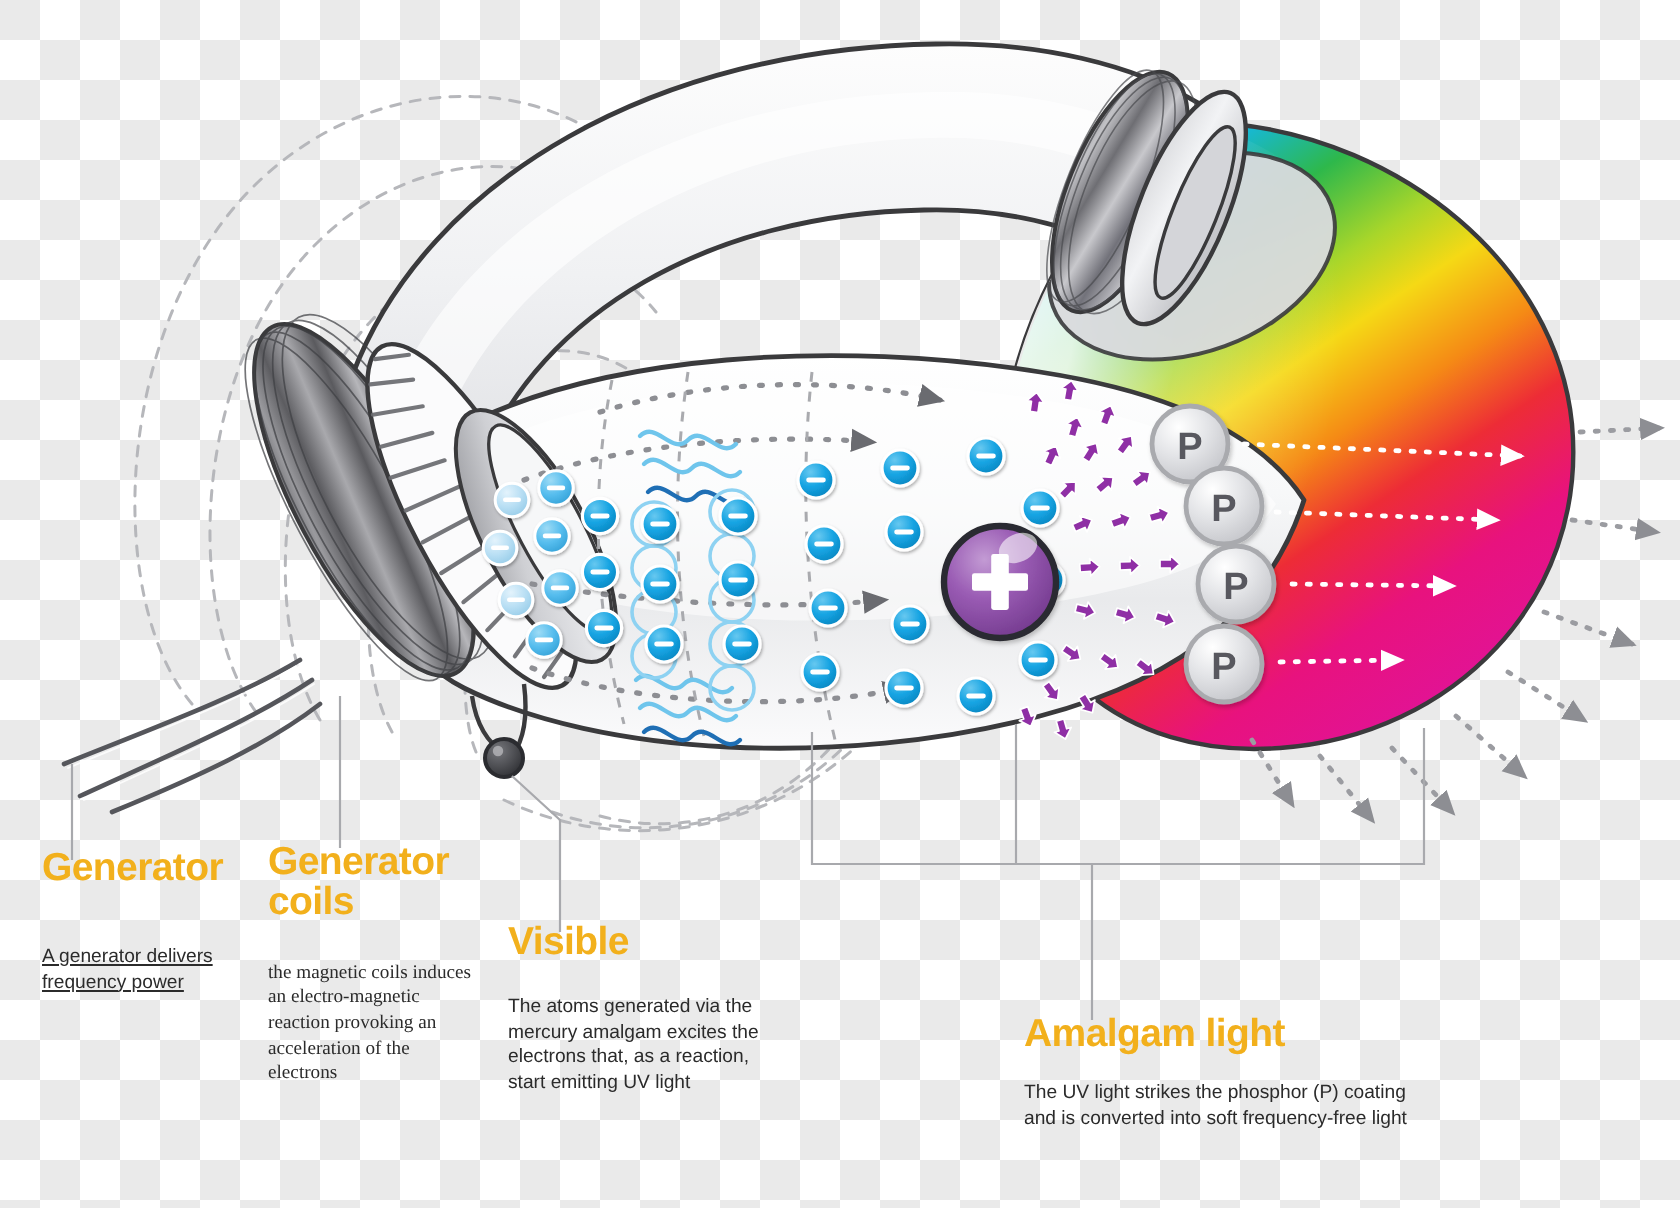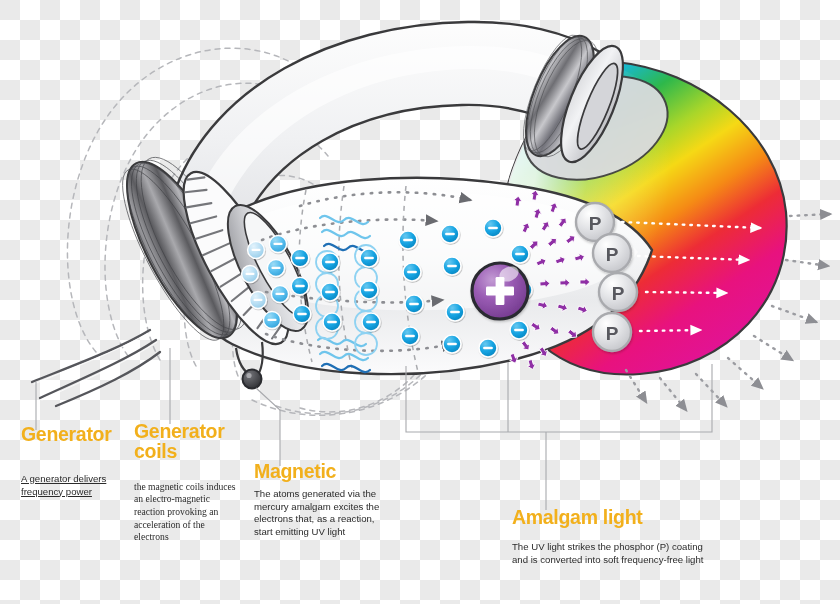--- a/index.html
+++ b/index.html
@@ -32,21 +32,21 @@
   #lbl-generator{left:21px;top:425px;width:120px;}
   #lbl-generator .lbl-title{font-size:19.5px;}
   #lbl-generator .lbl-body{margin-top:28px;text-decoration:underline;}
 
   #lbl-magnetic{left:134px;top:422px;width:104px;}
   #lbl-magnetic .lbl-title{font-size:19.5px;}
   #lbl-magnetic .lbl-body{margin-top:19px;font-family:Liberation Serif, serif;}
 
   #lbl-amalgam{left:254px;top:462px;width:130px;}
   #lbl-amalgam .lbl-title{font-size:19.5px;}
-  #lbl-amalgam .lbl-body{margin-top:6px;}
+  #lbl-amalgam .lbl-body{margin-top:16px;}
 
   #lbl-visible{left:512px;top:508px;width:200px;}
   #lbl-visible .lbl-title{font-size:19.5px;}
   #lbl-visible .lbl-body{margin-top:13px;}
 </style>
 </head>
 <body>
 
 <div class="stage">
 
@@ -546,21 +546,21 @@
       <div class="lbl-title">Generator</div>
       <div class="lbl-body">A generator delivers frequency power</div>
     </div>
 
     <div class="lblbox" id="lbl-magnetic">
       <div class="lbl-title">Generator coils</div>
       <div class="lbl-body">the magnetic coils induces an electro-magnetic reaction provoking an acceleration of the electrons</div>
     </div>
 
     <div class="lblbox" id="lbl-amalgam">
-      <div class="lbl-title">Magnetic</div>
+      <div class="lbl-title">Visible</div>
       <div class="lbl-body">The atoms generated via the mercury amalgam excites the electrons that, as a reaction, start emitting UV light</div>
     </div>
 
     <div class="lblbox" id="lbl-visible">
       <div class="lbl-title">Amalgam light</div>
       <div class="lbl-body">The UV light strikes the phosphor (P) coating and is converted into soft frequency-free light</div>
     </div>
 
   </div>
 </div>

